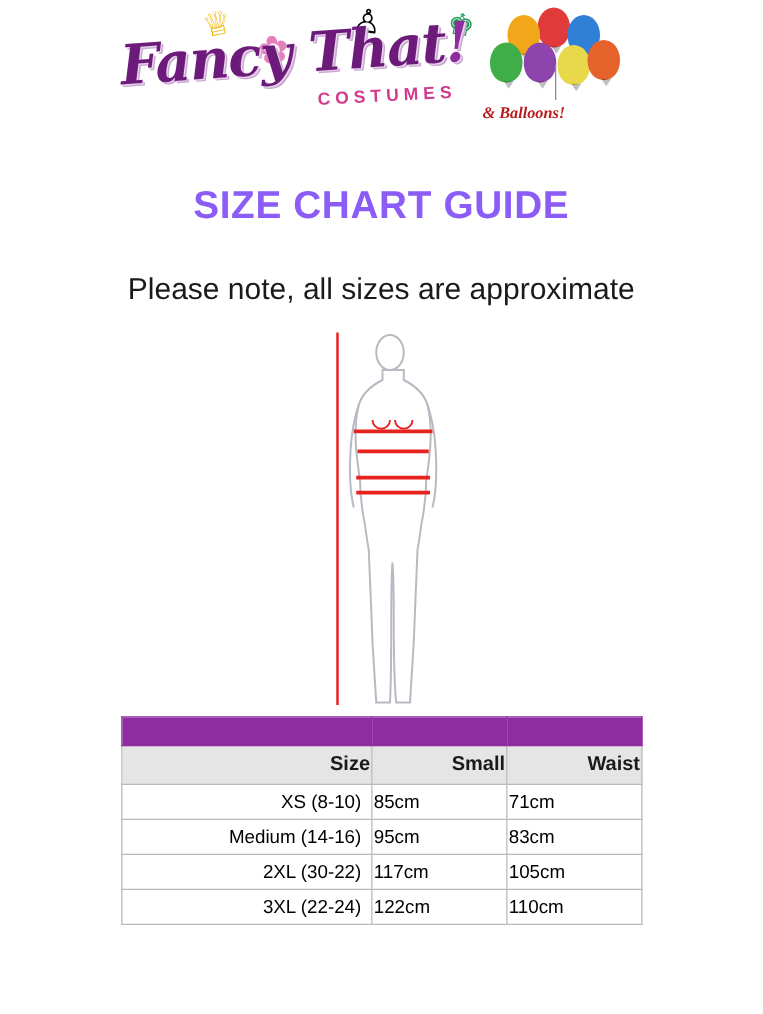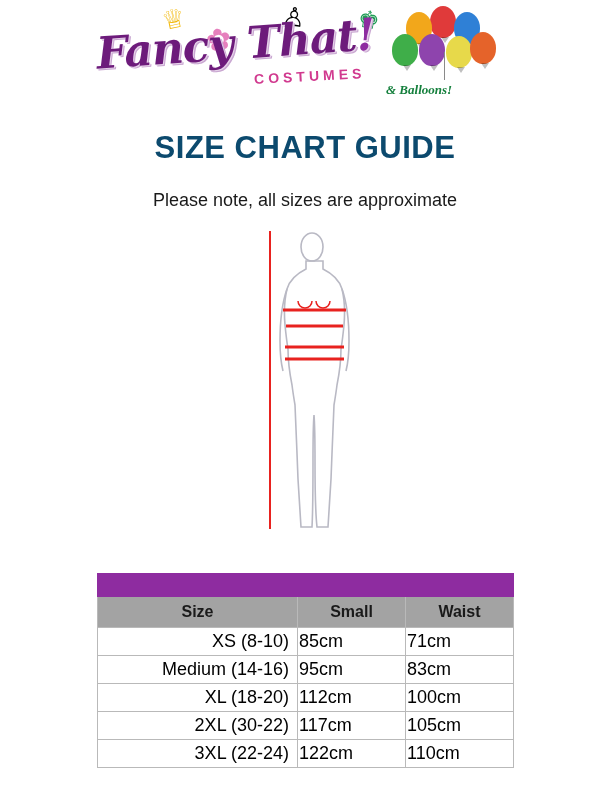--- a/index.html
+++ b/index.html
@@ -58,21 +58,21 @@
     transform: rotate(-3deg);
   }
   .logo-balloons-label {
     position: absolute;
     left: 300px;
     top: 78px;
     font-family: "Liberation Serif", serif;
     font-style: italic;
     font-weight: bold;
     font-size: 13px;
-    color: #15803d;
+    color: #b91c1c;
   }
   .crown {
     position: absolute;
     left: 76px;
     top: 0px;
     font-size: 26px;
     color: #f2b705;
     transform: rotate(-12deg);
   }
   .jester {
@@ -130,29 +130,29 @@
     background: #8a8a8a;
     left: 58px;
     top: 46px;
   }
 
   
   .title {
     text-align: center;
     font-size: 31px;
     font-weight: bold;
-    color: #0c4a6e;
+    color: #8b5cf6;
     letter-spacing: .5px;
-    margin-top: 12px;
+    margin-top: 28px;
   }
   .subtitle {
     text-align: center;
-    font-size: 18px;
+    font-size: 24px;
     color: #1a1a1a;
-    margin-top: 24px;
+    margin-top: 36px;
   }
 
   
   .figure-area {
     position: relative;
     width: 610px;
     height: 330px;
     margin-top: 18px;
   }
   .figure-svg {
@@ -169,33 +169,33 @@
     width: 416px;
   }
   table.size-chart {
     border-collapse: collapse;
     width: 416px;
     table-layout: fixed;
   }
   table.size-chart td, table.size-chart th {
     border: 1px solid #b9b9b9;
     height: 25px;
-    font-size: 18px;
+    font-size: 15px;
   }
   tr.band td {
     background: #8e2ca0;
     border: 1px solid #8e2ca0;
     height: 22px;
     padding: 0;
   }
   tr.head th {
-    background: #a3a3a3;
+    background: #e5e5e5;
     color: #1a1a1a;
     font-weight: bold;
-    text-align: center;
+    text-align: right;
     font-size: 16px;
     height: 28px;
   }
   td.label {
     text-align: right;
     padding-right: 8px;
   }
   td.val {
     text-align: left;
   }
@@ -302,25 +302,20 @@
         <td class="label">XS (8-10)</td>
         <td class="val">85cm</td>
         <td class="val">71cm</td>
       </tr>
       <tr>
         <td class="label">Medium (14-16)</td>
         <td class="val">95cm</td>
         <td class="val">83cm</td>
       </tr>
       <tr>
-        <td class="label">XL (18-20)</td>
-        <td class="val">112cm</td>
-        <td class="val">100cm</td>
-      </tr>
-      <tr>
         <td class="label">2XL (30-22)</td>
         <td class="val">117cm</td>
         <td class="val">105cm</td>
       </tr>
       <tr>
         <td class="label">3XL (22-24)</td>
         <td class="val">122cm</td>
         <td class="val">110cm</td>
       </tr>
     </tbody>

